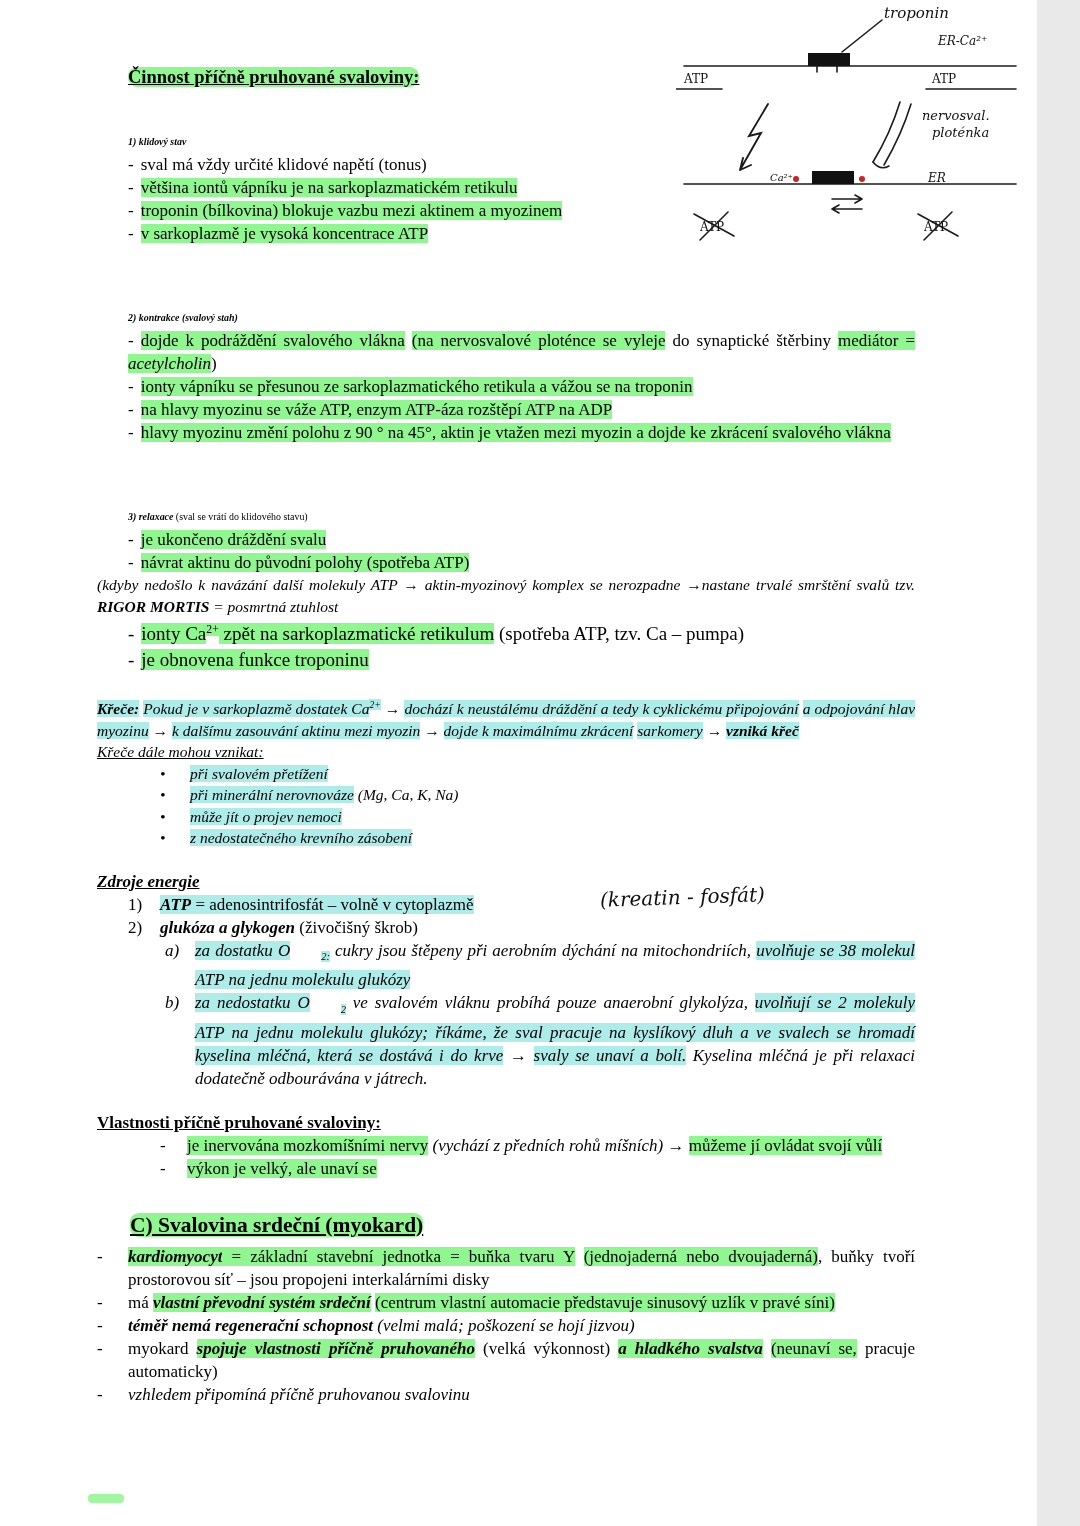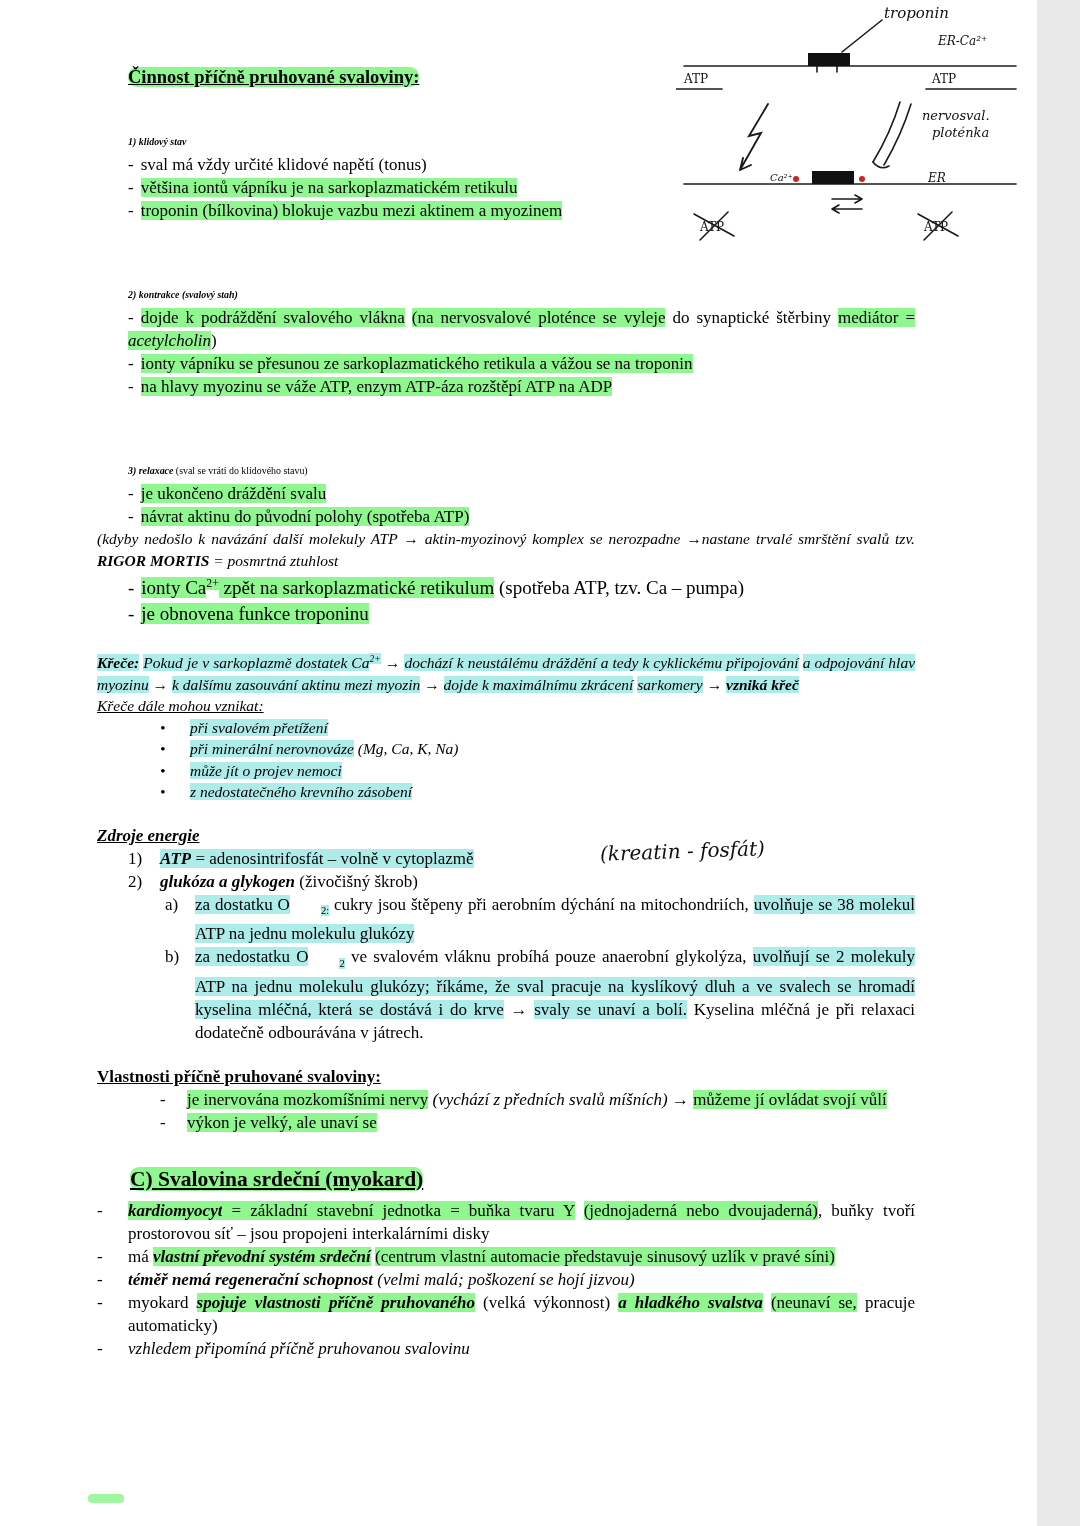--- a/index.html
+++ b/index.html
@@ -25,21 +25,21 @@
   .h1 { margin-left:31px; font-size:18.5px; line-height:26px; margin-bottom:3px; }
   .sub { margin-left:31px;margin-top:40px; }
   .main { }
   .dash { margin-left:31px; }
   .dash > .marker { margin-right:7px; }
 
   .bullet { margin-left:63px; padding-left:30px; text-indent:-30px; }
   .bullet > .marker { display:inline-block; width:30px; text-indent:0; }
   .num { margin-left:31px; padding-left:32px; text-indent:-32px; position:relative; }
   .num > .marker { display:inline-block; width:32px; text-indent:0; }
-  .let { margin-left:68px; padding-left:30px; text-indent:-30px; }
+  .let { margin-left:68px; padding-left:30px; text-indent:-30px;font-style:italic; }
   .let > .marker { display:inline-block; width:30px; text-indent:0; }
   .vdash { margin-left:63px; padding-left:27px; text-indent:-27px; }
   .vdash > .marker { display:inline-block; width:27px; text-indent:0; }
   .cdash { margin-left:0; padding-left:31px; text-indent:-31px; }
   .cdash > .marker { display:inline-block; width:31px; text-indent:0; }
 
   .chead { margin-left:33px; font-size:21.5px; line-height:30px; margin-top:2px; margin-bottom:5px; }
 
   .annot { position:absolute; left:472px; top:-7px; font-style:italic; font-size:20px;
            white-space:nowrap; transform:rotate(-2deg); text-indent:0;
@@ -104,25 +104,27 @@
       <text x="248" y="227" font-size="12">ATP</text>
     </svg>
   </div>
 
   <div>
       <div class="block h1"><span class="seg hl-g b u">Činnost příčně pruhované svaloviny:</span></div>
       <div class="block sub"><span class="seg b i">1) klidový stav</span></div>
       <div class="block dash"><span class="marker">-</span><span class="seg">sval má vždy určité klidové napětí (tonus)</span></div>
       <div class="block dash"><span class="marker">-</span><span class="seg hl-g">většina iontů vápníku je na sarkoplazmatickém retikulu</span></div>
       <div class="block dash"><span class="marker">-</span><span class="seg hl-g">troponin (bílkovina) blokuje vazbu mezi aktinem a myozinem</span></div>
+      <div class="block dash"><span class="marker">-</span><span class="seg hl-g">v sarkoplazmě je vysoká koncentrace ATP</span></div>
       <div class="block gap"></div>
       <div class="block sub"><span class="seg b i">2) kontrakce (svalový stah)</span></div>
       <div class="block dash just"><span class="marker">-</span><span class="seg hl-g">dojde k podráždění svalového vlákna</span><span class="seg"> </span><span class="seg hl-g">(na nervosvalové ploténce se vyleje</span><span class="seg"> do synaptické štěrbiny </span><span class="seg hl-g">mediátor = </span><span class="seg hl-g i">acetylcholin</span><span class="seg">)</span></div>
       <div class="block dash"><span class="marker">-</span><span class="seg hl-g">ionty vápníku se přesunou ze sarkoplazmatického retikula a vážou se na troponin</span></div>
       <div class="block dash"><span class="marker">-</span><span class="seg hl-g">na hlavy myozinu se váže ATP, enzym ATP-áza rozštěpí ATP na ADP</span></div>
+      <div class="block dash just"><span class="marker">-</span><span class="seg hl-g">hlavy myozinu změní polohu z 90 ° na 45°, aktin je vtažen mezi myozin a dojde ke zkrácení svalového vlákna</span></div>
       <div class="block gap"></div>
       <div class="block sub"><span class="seg b i">3) relaxace</span><span class="seg"> (sval se vrátí do klidového stavu)</span></div>
       <div class="block dash"><span class="marker">-</span><span class="seg hl-g">je ukončeno dráždění svalu</span></div>
       <div class="block dash"><span class="marker">-</span><span class="seg hl-g">návrat aktinu do původní polohy (spotřeba ATP)</span></div>
       <div class="block main sm ital just"><span class="seg">(kdyby nedošlo k navázání další molekuly ATP → aktin-myozinový komplex se nerozpadne →nastane trvalé smrštění svalů tzv. </span><span class="seg b">RIGOR MORTIS</span><span class="seg"> = posmrtná ztuhlost</span></div>
       <div class="block dash lg"><span class="marker">-</span><span class="seg hl-g">ionty Ca</span><span class="seg hl-g sup">2+</span><span class="seg hl-g"> zpět na sarkoplazmatické retikulum</span><span class="seg"> (spotřeba ATP, tzv. Ca – pumpa)</span></div>
       <div class="block dash lg"><span class="marker">-</span><span class="seg hl-g">je obnovena funkce troponinu</span></div>
       <div class="block gap"></div>
       <div class="block main sm ital just"><span class="seg hl-c b">Křeče:</span><span class="seg"> </span><span class="seg hl-c">Pokud je v sarkoplazmě dostatek Ca</span><span class="seg hl-c sup">2+</span><span class="seg"> → </span><span class="seg hl-c">dochází k neustálému dráždění a tedy k cyklickému připojování</span><span class="seg"> </span><span class="seg hl-c">a odpojování hlav myozinu</span><span class="seg"> → </span><span class="seg hl-c">k dalšímu zasouvání aktinu mezi myozin</span><span class="seg"> → </span><span class="seg hl-c">dojde k maximálnímu zkrácení</span><span class="seg"> </span><span class="seg hl-c">sarkomery</span><span class="seg"> → </span><span class="seg hl-c b">vzniká křeč</span></div>
       <div class="block main sm ital"><span class="seg u">Křeče dále mohou vznikat:</span></div>
@@ -131,21 +133,21 @@
       <div class="block bullet sm ital"><span class="marker">•</span><span class="seg hl-c">může jít o projev nemoci</span></div>
       <div class="block bullet sm ital"><span class="marker">•</span><span class="seg hl-c">z nedostatečného krevního zásobení</span></div>
       <div class="block gap"></div>
       <div class="block main"><span class="seg b i u">Zdroje energie</span></div>
       <div class="block num"><span class="marker">1)</span><span class="seg hl-c b i">ATP</span><span class="seg hl-c"> = adenosintrifosfát – volně v cytoplazmě</span><span class="annot">(kreatin - fosfát)</span></div>
       <div class="block num"><span class="marker">2)</span><span class="seg b i">glukóza a glykogen</span><span class="seg"> (živočišný škrob)</span></div>
       <div class="block let just"><span class="marker">a)</span><span class="seg hl-c">za dostatku O</span><span class="seg hl-c sub">2:</span><span class="seg"> cukry jsou štěpeny při aerobním dýchání na mitochondriích, </span><span class="seg hl-c">uvolňuje se 38 molekul ATP na jednu molekulu glukózy</span></div>
       <div class="block let just"><span class="marker">b)</span><span class="seg hl-c">za nedostatku O</span><span class="seg hl-c sub">2</span><span class="seg"> ve svalovém vláknu probíhá pouze anaerobní glykolýza, </span><span class="seg hl-c">uvolňují se 2 molekuly ATP na jednu molekulu glukózy; říkáme, že sval pracuje na kyslíkový dluh a ve svalech se hromadí kyselina mléčná, která se dostává i do krve</span><span class="seg"> → </span><span class="seg hl-c">svaly se unaví a bolí.</span><span class="seg"> Kyselina mléčná je při relaxaci dodatečně odbourávána v játrech.</span></div>
       <div class="block gap"></div>
       <div class="block main"><span class="seg b u">Vlastnosti příčně pruhované svaloviny:</span></div>
-      <div class="block vdash just"><span class="marker">-</span><span class="seg hl-g">je inervována mozkomíšními nervy</span><span class="seg"> </span><span class="seg i">(vychází z předních svalů míšních)</span><span class="seg"> → </span><span class="seg hl-g">můžeme jí ovládat svojí vůlí</span></div>
+      <div class="block vdash just"><span class="marker">-</span><span class="seg hl-g">je inervována mozkomíšními nervy</span><span class="seg"> </span><span class="seg i">(vychází z předních rohů míšních)</span><span class="seg"> → </span><span class="seg hl-g">můžeme jí ovládat svojí vůlí</span></div>
       <div class="block vdash"><span class="marker">-</span><span class="seg hl-g">výkon je velký, ale unaví se</span></div>
       <div class="block gap-lg"></div>
       <div class="block chead"><span class="seg hl-g b u">C) Svalovina srdeční (myokard)</span></div>
       <div class="block cdash just"><span class="marker">-</span><span class="seg hl-g b i">kardiomyocyt</span><span class="seg hl-g"> = základní stavební jednotka = buňka tvaru Y</span><span class="seg"> </span><span class="seg hl-g">(jednojaderná nebo dvoujaderná)</span><span class="seg">, buňky tvoří prostorovou síť – jsou propojeni interkalárními disky</span></div>
       <div class="block cdash just"><span class="marker">-</span><span class="seg">má </span><span class="seg hl-g b i">vlastní převodní systém srdeční</span><span class="seg"> </span><span class="seg hl-g">(centrum vlastní automacie představuje sinusový uzlík v pravé síni)</span></div>
       <div class="block cdash"><span class="marker">-</span><span class="seg b i">téměř nemá regenerační schopnost</span><span class="seg i"> (velmi malá; poškození se hojí jizvou)</span></div>
       <div class="block cdash just"><span class="marker">-</span><span class="seg">myokard </span><span class="seg hl-g b i">spojuje vlastnosti příčně pruhovaného</span><span class="seg"> (velká výkonnost) </span><span class="seg hl-g b i">a hladkého svalstva</span><span class="seg"> </span><span class="seg hl-g">(neunaví se,</span><span class="seg"> pracuje automaticky)</span></div>
       <div class="block cdash ital"><span class="marker">-</span><span class="seg">vzhledem připomíná příčně pruhovanou svalovinu</span></div>
     </div>
 

